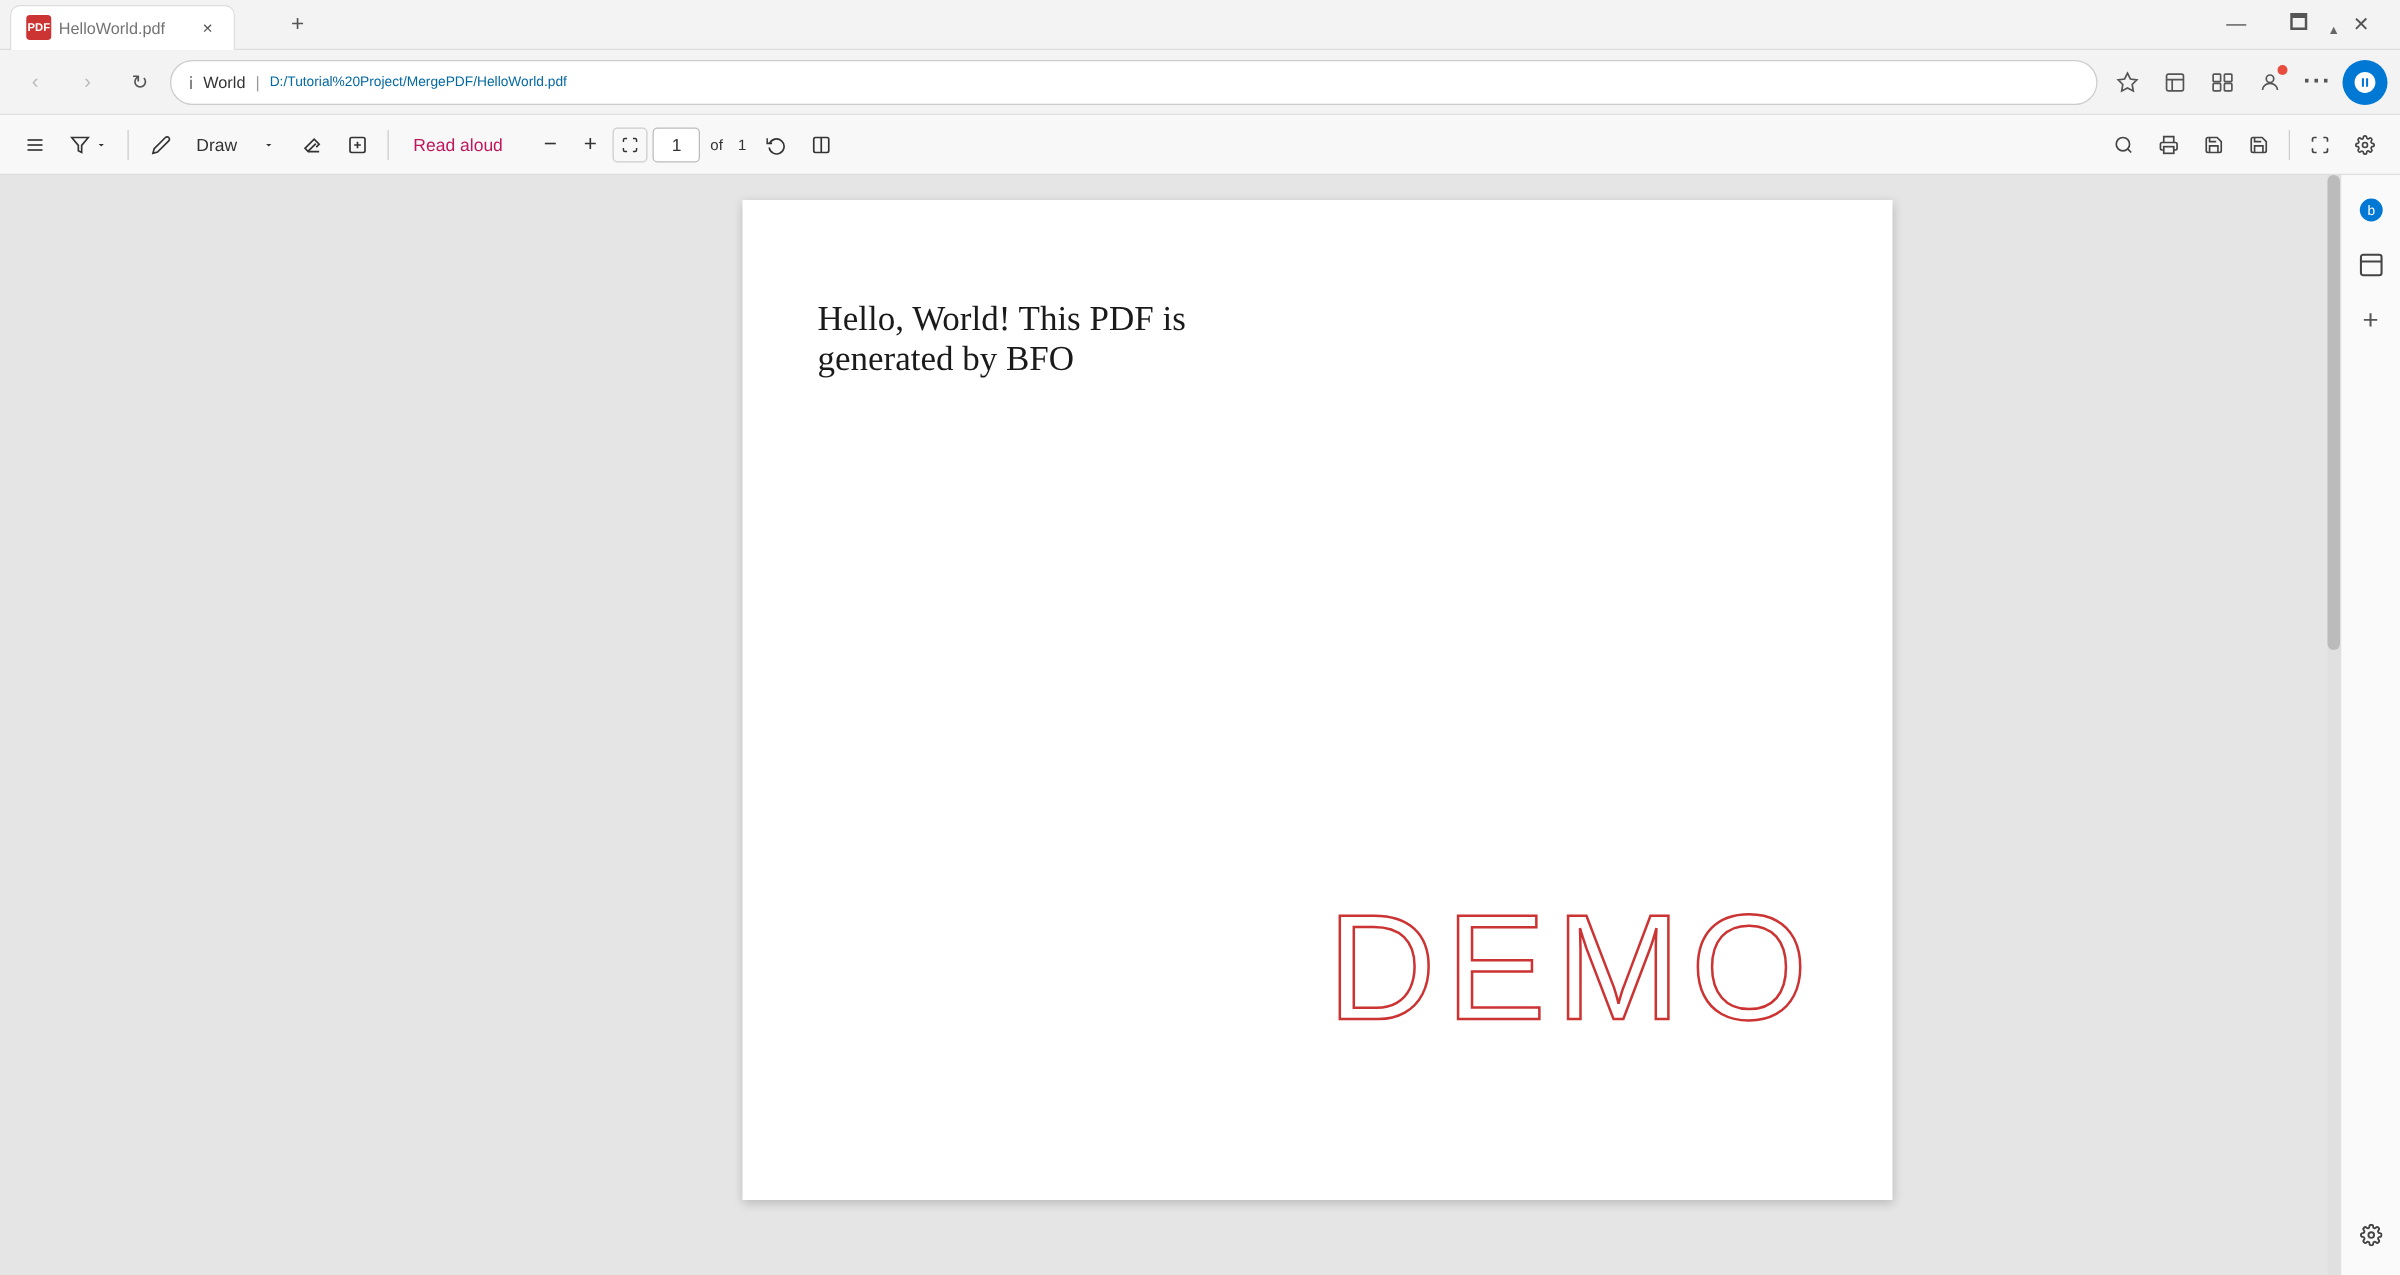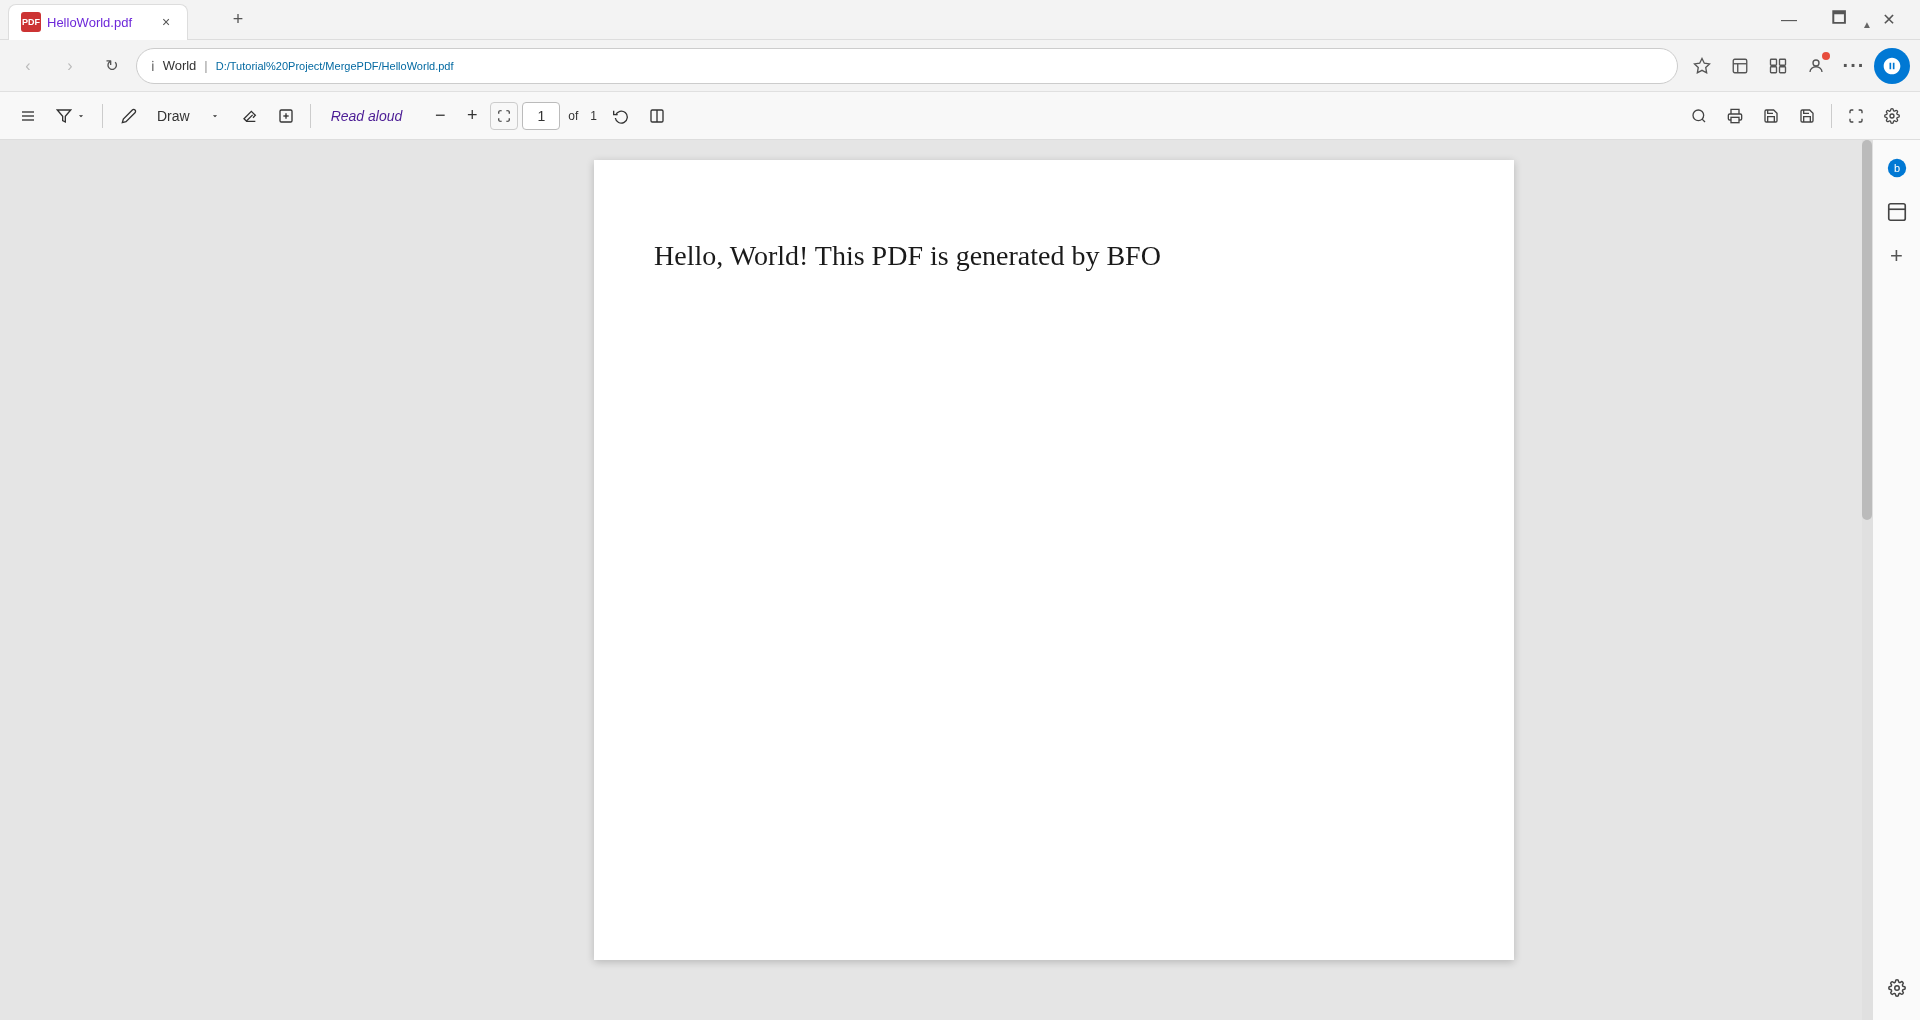--- a/index.html
+++ b/index.html
@@ -40,21 +40,21 @@
       height: 36px;
       min-width: 180px;
       max-width: 240px;
       border: 1px solid #ddd;
       border-bottom: none;
       margin-top: 4px;
       position: relative;
     }
     .tab-title {
       font-size: 13px;
-      color: #6d28d9;
+      color: #737373;
       flex: 1;
       white-space: nowrap;
       overflow: hidden;
       text-overflow: ellipsis;
     }
     .tab-close {
       width: 18px;
       height: 18px;
       border-radius: 50%;
       display: flex; align-items: center; justify-content: center;
@@ -197,23 +197,22 @@
       cursor: pointer;
       font-size: 14px;
       color: #333;
     }
     .pdf-read-btn {
       height: 32px;
       padding: 0 12px;
       border-radius: 4px;
       display: flex; align-items: center;
       font-size: 14px;
-      color: #4c1d95;
-      cursor: pointer;
-      font-style: italic;
+      color: #be185d;
+      cursor: pointer;
     }
     .page-controls {
       display: flex;
       align-items: center;
       gap: 4px;
       margin-left: 8px;
     }
     .page-zoom-btn {
       width: 28px; height: 28px;
       border-radius: 4px;
@@ -535,20 +534,21 @@
 
   <div style="position:absolute;right:48px;top:0;width:10px;height:48px;display:flex;align-items:center;justify-content:center;color:#666;font-size:10px;">▲</div>
 </div>
 
 <div class="main-area">
   <div class="pdf-sidebar-left"></div>
 
   <div class="pdf-content">
     <div class="pdf-page">
       <p class="pdf-hello-text">Hello, World! This PDF is generated by BFO</p>
+      <div class="pdf-demo-text">DEMO</div>
     </div>
   </div>
 
   <div class="scrollbar-track" style="background:#e0e0e0;">
     <div class="scrollbar-thumb"></div>
   </div>
 
   <div class="edge-sidebar">
     <div class="edge-sidebar-btn active">
       <svg width="22" height="22" viewBox="0 0 24 24" fill="#0078d4">

